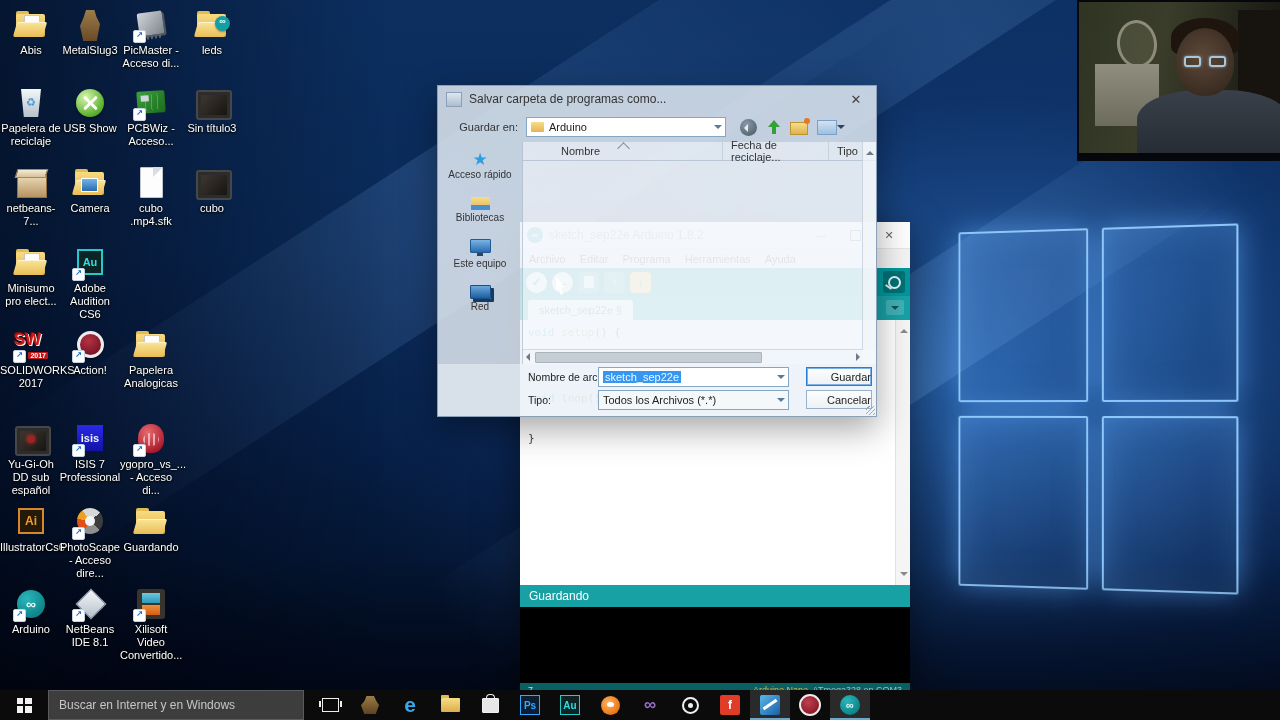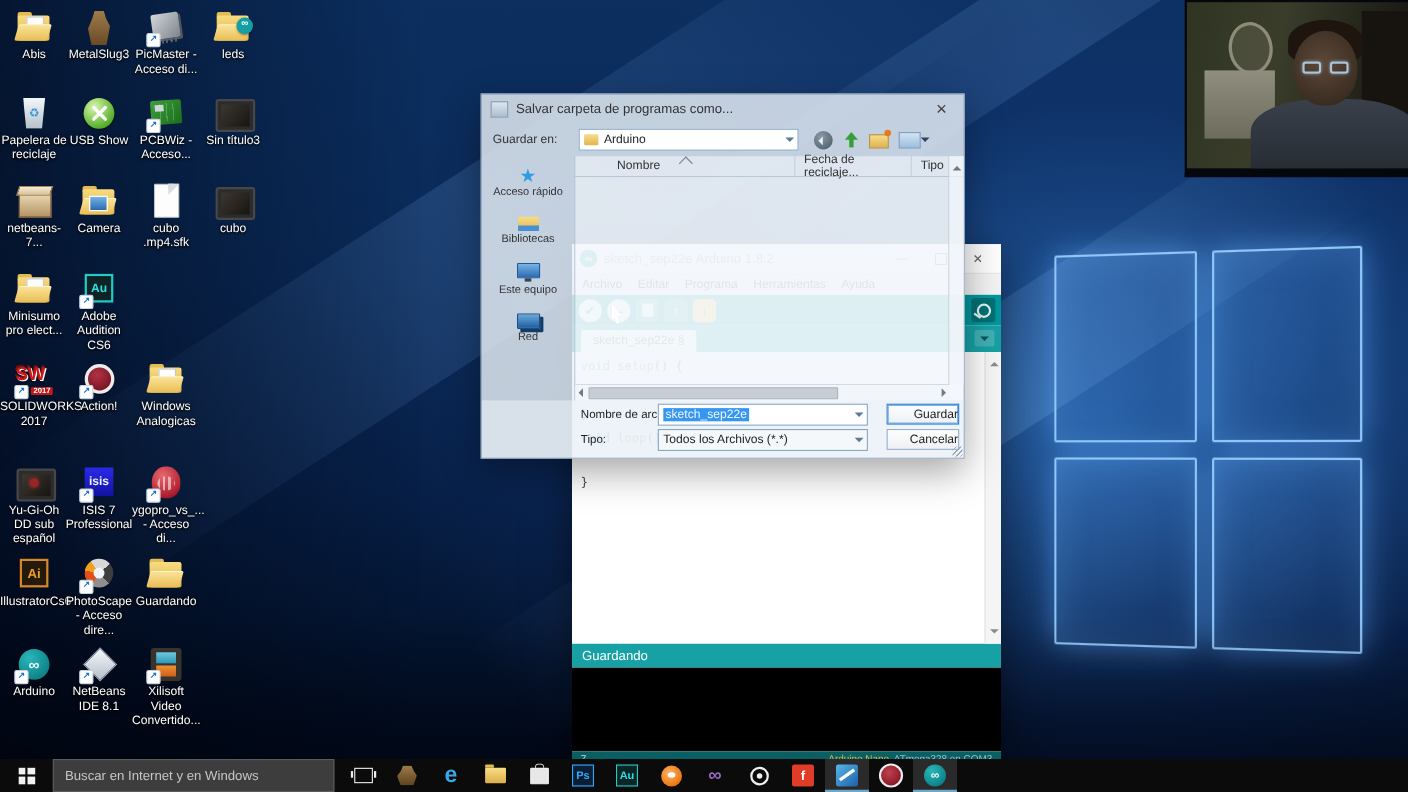--- a/index.html
+++ b/index.html
@@ -129,21 +129,21 @@
   .ard-status{height:13px;background:#0a5f63;display:flex;justify-content:space-between;align-items:center;padding:0 8px;font-size:9px;}
   .st-line{color:#d8d8d8;} .st-a{color:#cdbd4e;} .st-b{color:#8fc3c6;}
 
   
   .dlg{position:absolute;left:437px;top:85px;width:438px;height:330px;background:rgba(233,240,246,.82);border:1px solid #8aa0b8;box-shadow:0 12px 32px rgba(0,0,0,.35);z-index:30;font-size:11px;color:#222;}
   .dlg-title{height:26px;display:flex;align-items:center;gap:7px;padding:0 8px;}
   .dlg-ico{width:14px;height:13px;background:linear-gradient(#dce6f0,#aebecf);border:1px solid #8aa0b8;flex:0 0 auto;}
   .dlg-title-text{flex:1;font-size:12px;color:#333;}
   .dlg-x{width:24px;text-align:center;color:#444;font-size:13px;}
   .dlg-loc{height:30px;display:flex;align-items:center;padding:0 10px;}
-  .lbl-ge{width:70px;text-align:left;padding-right:8px;color:#333;}
+  .lbl-ge{width:70px;text-align:right;padding-right:8px;color:#333;}
   .combo{width:200px;height:20px;background:#fff;border:1px solid #86a7c4;display:flex;align-items:center;gap:5px;padding:0 4px;position:relative;box-sizing:border-box;}
   .fold{width:13px;height:10px;background:linear-gradient(#f7dd85,#e3b455);border-radius:1px;flex:0 0 auto;}
   .cv{flex:1;color:#222;}
   .dd{position:absolute;right:3px;top:7px;border:4px solid transparent;border-top-color:#5a7a9a;}
   .nav{display:flex;align-items:center;gap:9px;margin-left:14px;}
   .nv-back{width:17px;height:17px;border-radius:50%;background:radial-gradient(circle at 38% 32%,#8a9aa8,#44545f);position:relative;}
   .nv-back::after{content:"";position:absolute;left:4px;top:5px;border:4px solid transparent;border-right-color:#e8eef2;border-left-width:0;}
   .nv-up{width:15px;height:15px;position:relative;}
   .nv-up::before{content:"";position:absolute;left:2px;top:0;border:6px solid transparent;border-bottom:7px solid #35a03a;border-top-width:0;}
   .nv-up::after{content:"";position:absolute;left:6px;top:6px;width:4px;height:8px;background:#35a03a;}
@@ -367,21 +367,21 @@
       </div>
     <div class="lbl">Action!</div>
   </div>
   <div class="dic" style="left:120px;top:328px">
     <div class="art">
         <span class="fo-tab"></span>
         <span class="fo-back"></span>
         <span class="fo-page"></span>
         <span class="fo-front"></span>
       </div>
-    <div class="lbl">Windows Analogicas</div>
+    <div class="lbl">Papelera Analogicas</div>
   </div>
 
   <div class="dic" style="left:0px;top:422px">
     <div class="art">
         <span class="vb red"></span>
       </div>
     <div class="lbl">Yu-Gi-Oh DD sub español</div>
   </div>
   <div class="dic" style="left:59px;top:422px">
     <div class="art">

